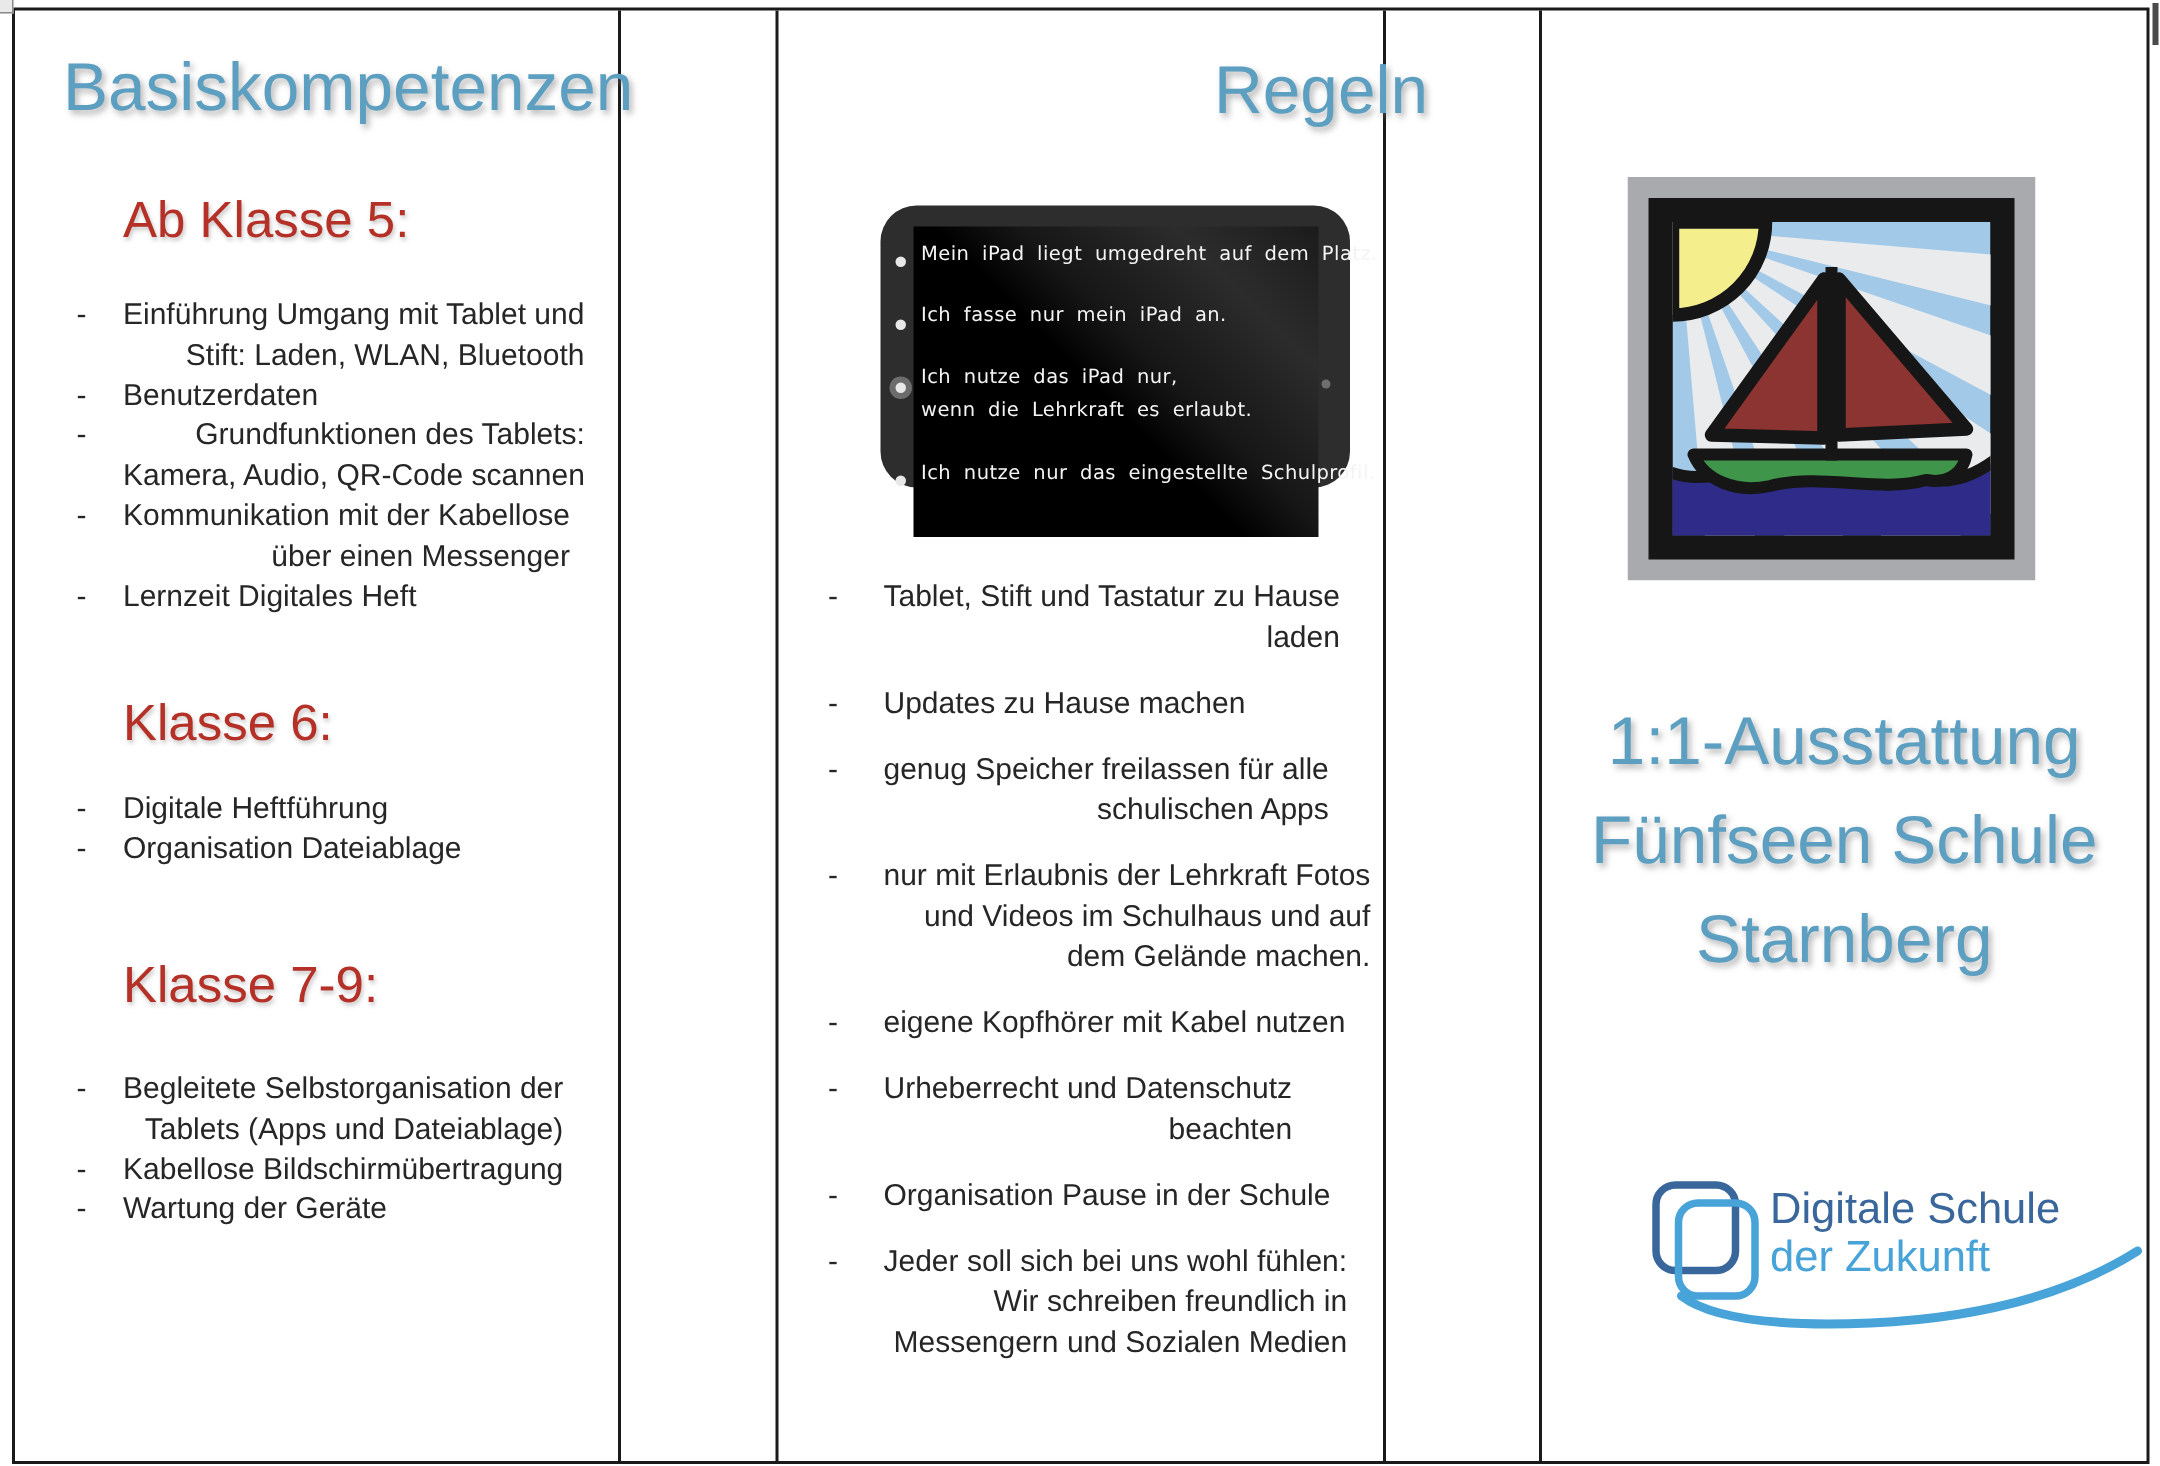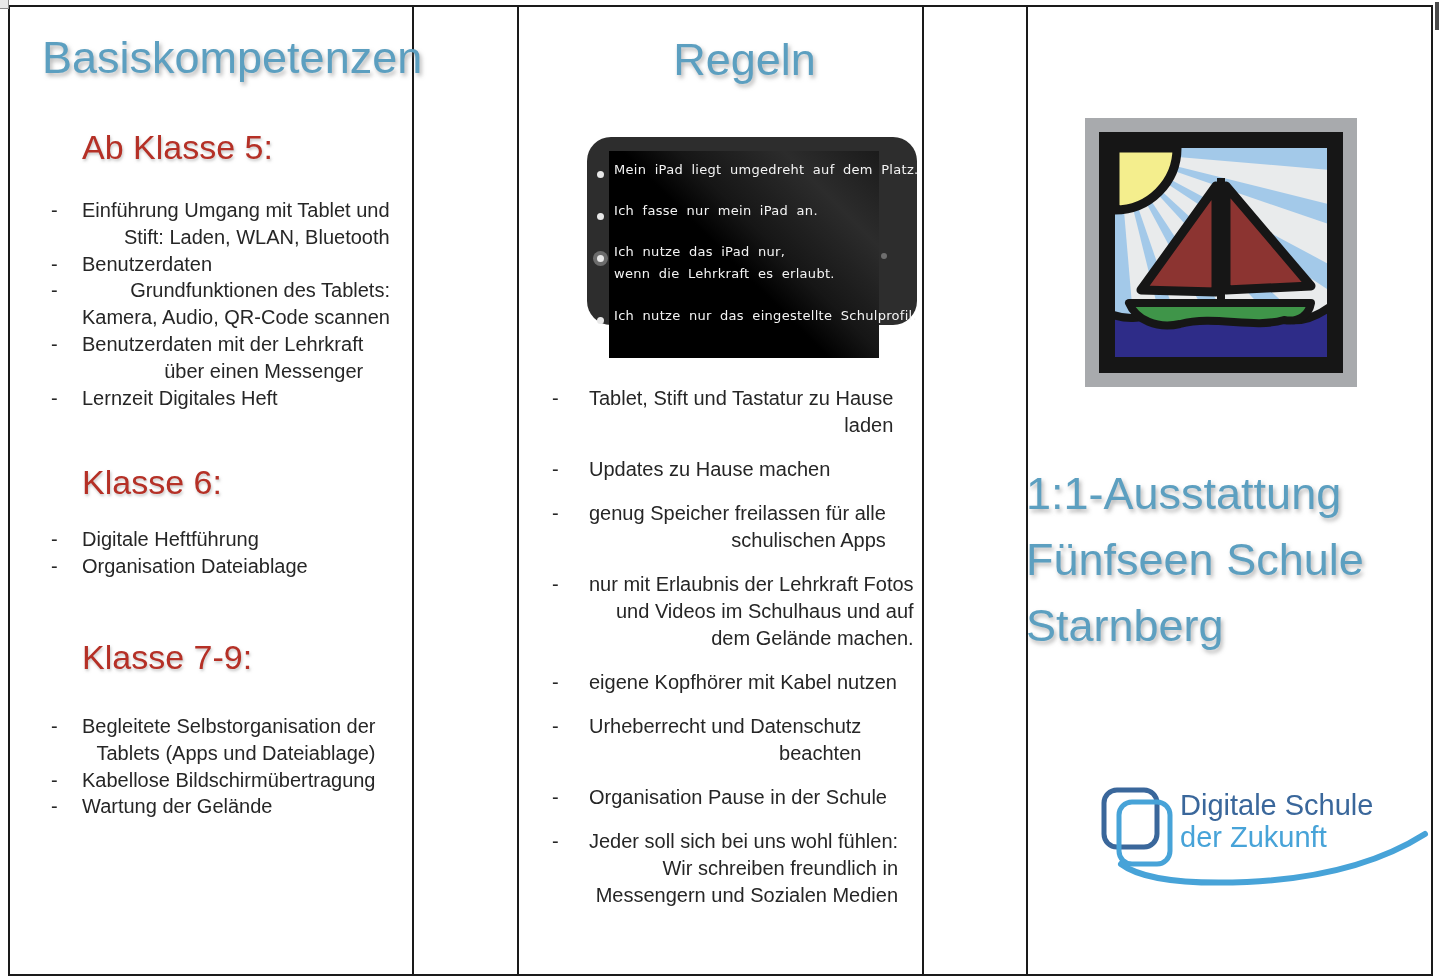--- a/index.html
+++ b/index.html
@@ -13,29 +13,29 @@
   .red-heading{position:absolute;color:#b53026;font-size:34px;line-height:40px;font-weight:400;
                text-shadow:1px 2px 3px rgba(150,150,150,0.55);white-space:pre;}
   .dash-list{position:absolute;font-size:20px;line-height:26.8px;color:#262626;}
   .dash-list .li{display:flex;}
   .dash-list .dash{flex:0 0 31px;}
   .dash-list .txt{white-space:pre;text-align:right;}
   .dash-list.mid .dash{flex:0 0 37px;}
   .dash-list.mid .li{margin-bottom:17px;line-height:27px;}
   
   .tablet{position:absolute;left:587px;top:137px;width:313px;height:188px;
-          background:#2d2d2d;border-radius:24px;padding-left:17px;}
+          background:#2d2d2d;border-radius:24px;}
   .tablet .screen{position:absolute;left:22px;top:14px;width:270px;height:207px;
           background:linear-gradient(45deg,#000 46%,#161616 58%,#2c2c2c 80%,#1b1b1b 100%);}
   .tablet .rule{position:absolute;color:#f4f4f4;font-size:13px;line-height:22px;
           white-space:pre;word-spacing:4px;letter-spacing:0.3px;font-family:"DejaVu Sans",sans-serif;}
   .tablet .dot{position:absolute;width:7px;height:7px;border-radius:50%;background:#e8e8e8;}
   .tablet .dot.ring{box-shadow:0 0 0 4px rgba(160,160,160,0.55);}
   .tablet .cam{position:absolute;width:6px;height:6px;border-radius:50%;background:#6e6e6e;}
-  .right-title{position:absolute;left:1026px;width:407px;top:461px;
+  .right-title{position:absolute;left:1026px;width:407px;top:461px;text-align:center;
                color:#5c9fc0;font-size:45px;line-height:66px;font-weight:400;white-space:pre;
                text-shadow:2px 3px 4px rgba(120,120,120,0.55);}
   .artifact-tl{position:absolute;left:0;top:0;width:8px;height:8px;background:#e9e9e9;
                border-right:1px solid #8a8a8a;border-bottom:1px solid #8a8a8a;}
   .artifact-tr{position:absolute;left:1435px;top:2px;width:4px;height:28px;background:#4a4a4a;}
   svg text{font-family:"Liberation Sans","DejaVu Sans",sans-serif;}
 </style>
 </head>
 <body>
 
@@ -65,21 +65,21 @@
         <span class="dash">-</span>
         <span class="txt">Benutzerdaten</span>
       </div>
     <div class="li">
         <span class="dash">-</span>
         <span class="txt">Grundfunktionen des Tablets:
 Kamera, Audio, QR-Code scannen</span>
       </div>
     <div class="li">
         <span class="dash">-</span>
-        <span class="txt">Benutzerdaten mit der Lehrkraft
+        <span class="txt">Kommunikation mit der Kabellose
 über einen Messenger</span>
       </div>
     <div class="li">
         <span class="dash">-</span>
         <span class="txt">Lernzeit Digitales Heft</span>
       </div>
   </div>
 
   <div class="red-heading" style="left:82px;top:462px">Klasse 6:</div>
 
@@ -101,25 +101,25 @@
         <span class="dash">-</span>
         <span class="txt">Begleitete Selbstorganisation der
 Tablets (Apps und Dateiablage)</span>
       </div>
     <div class="li">
         <span class="dash">-</span>
         <span class="txt">Kabellose Bildschirmübertragung</span>
       </div>
     <div class="li">
         <span class="dash">-</span>
-        <span class="txt">Wartung der Gelände</span>
-      </div>
-  </div>
-
-  <div class="blue-title" style="left:517px;top:34px;width:415px;text-align:center">Regeln</div>
+        <span class="txt">Wartung der Geräte</span>
+      </div>
+  </div>
+
+  <div class="blue-title" style="left:517px;top:34px;width:415px;text-align:right">Regeln</div>
 
   <div class="tablet">
     <div class="screen"></div>
     <div class="dot" style="left:10px;top:34px"></div>
     <div class="dot" style="left:10px;top:76px"></div>
     <div class="dot ring" style="left:10px;top:118px"></div>
     <div class="dot" style="left:10px;top:180px"></div>
     <div class="cam" style="left:294px;top:116px"></div>
     <div class="rule" style="left:27px;top:22px">Mein iPad liegt umgedreht auf dem Platz.</div>
     <div class="rule" style="left:27px;top:63px">Ich fasse nur mein iPad an.</div>

